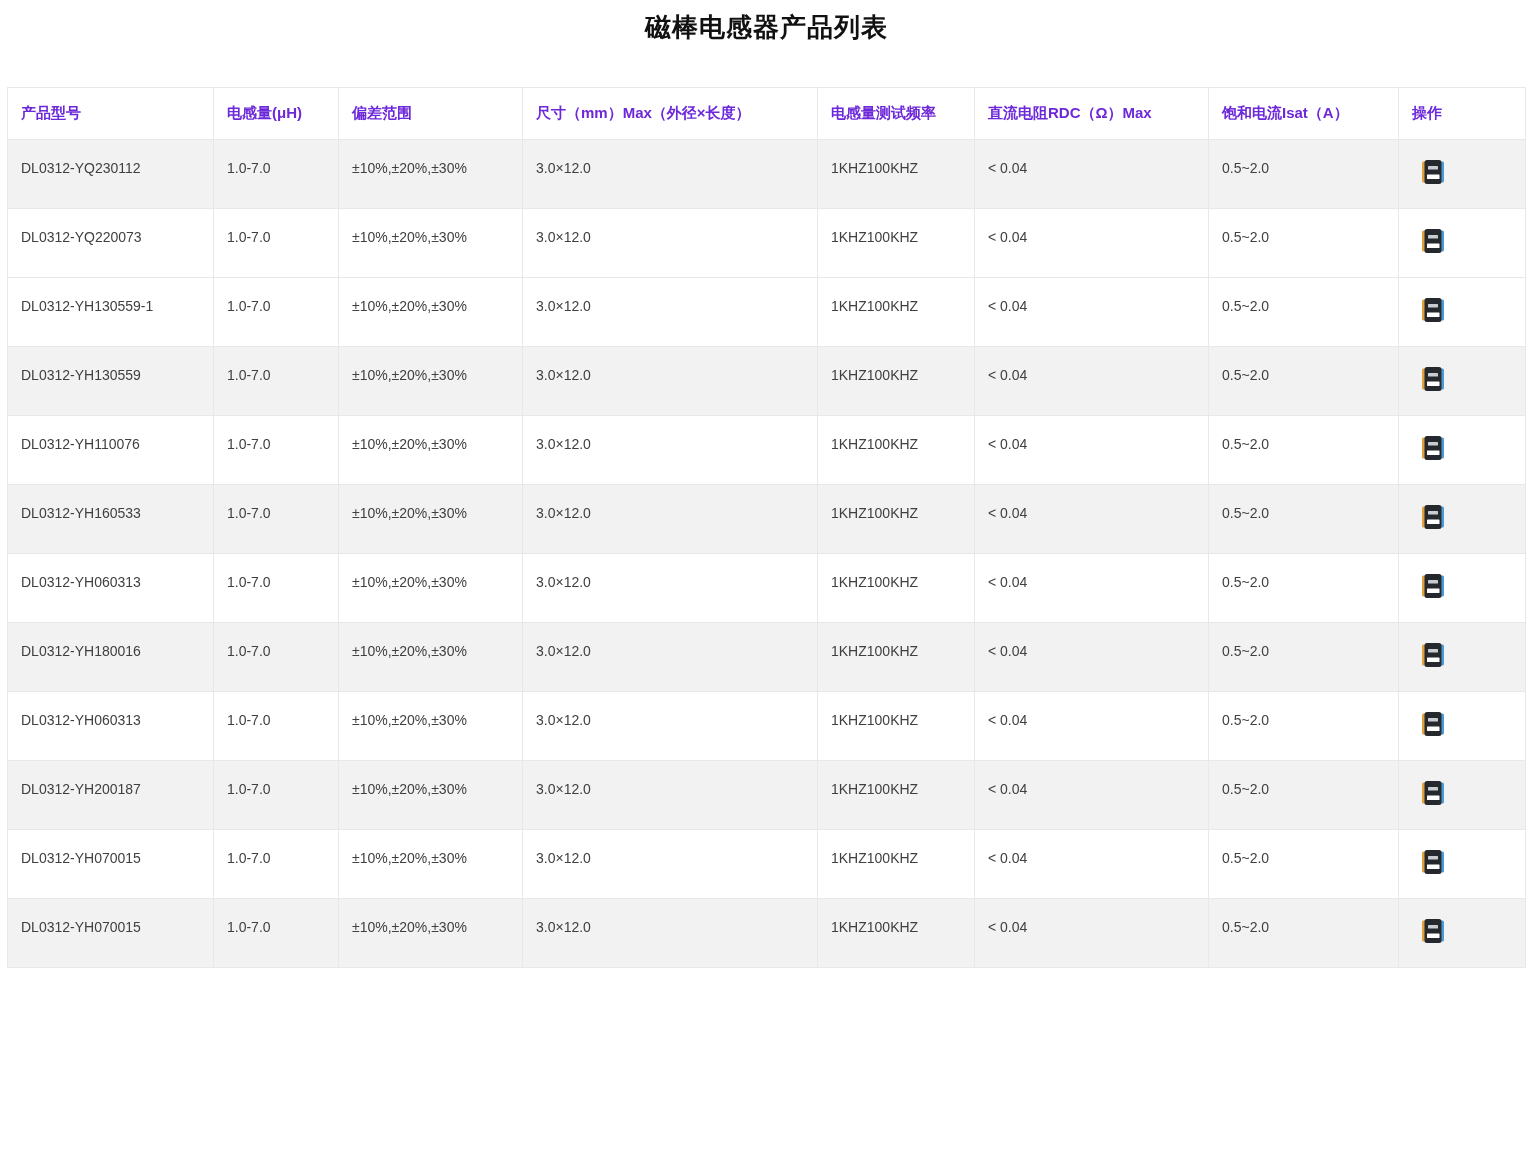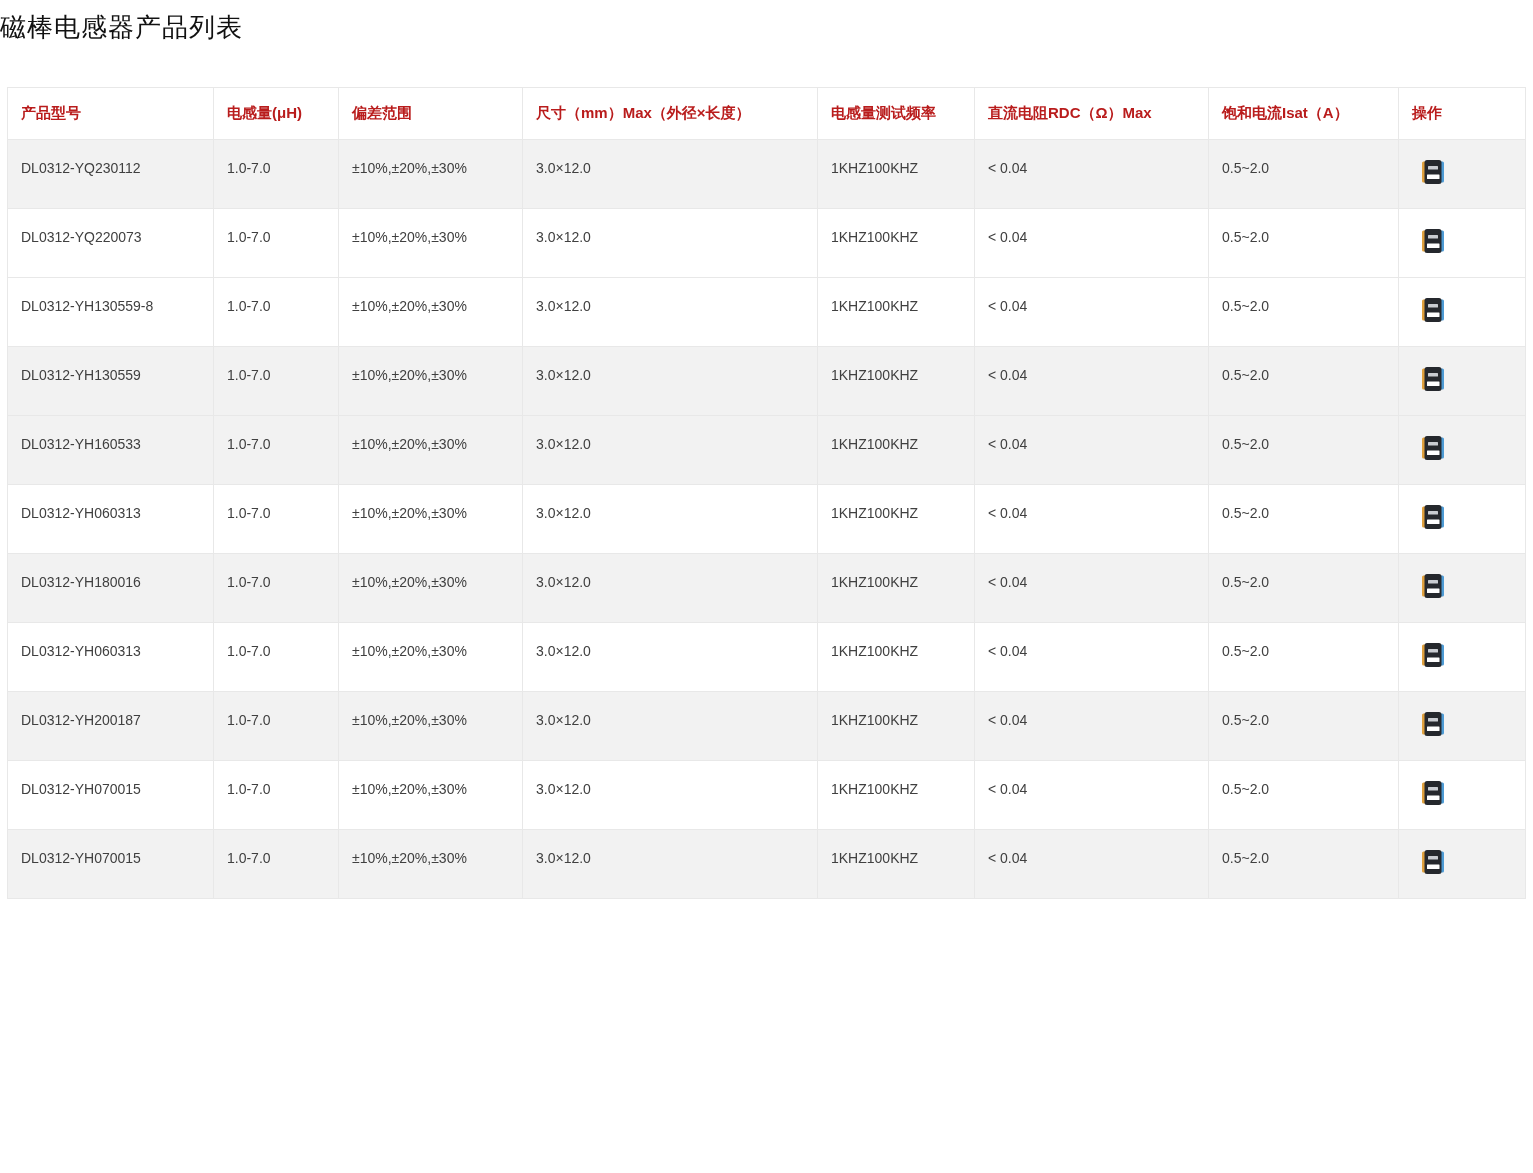--- a/index.html
+++ b/index.html
@@ -6,22 +6,23 @@
     margin: 0;
     padding: 0;
     background: #ffffff;
     font-family: "Liberation Sans", "DejaVu Sans", sans-serif;
   }
   body { width: 1533px; }
 
   .page-title {
     margin: 0;
     padding-top: 10px;
+    text-align: center;
     font-size: 26px;
-    font-weight: 400;
+    font-weight: 700;
     color: #111111;
     letter-spacing: 1px;
   }
 
   table.products {
     border-collapse: collapse;
     table-layout: fixed;
     width: 1518px;
     margin: 42px 0 4px 7px;
   }
@@ -33,21 +34,21 @@
     text-align: left;
     overflow: hidden;
     white-space: nowrap;
   }
 
   table.products th {
     height: 52px;
     padding: 0 13px;
     font-size: 15px;
     font-weight: 700;
-    color: #b91c1c;
+    color: #6d28d9;
     background: #ffffff;
     vertical-align: middle;
   }
 
   table.products td {
     height: 69px;
     padding: 20px 13px 0 13px;
     font-size: 14px;
     color: #404040;
     background: #ffffff;
@@ -130,21 +131,21 @@
           <rect x="2.5" y="0" width="17" height="24" rx="2.5" fill="#25282d"></rect>
           <rect x="6" y="6" width="10" height="3.5" rx="0.5" fill="#c9ccd1"></rect>
           <rect x="5" y="14.5" width="12.5" height="4.5" rx="0.5" fill="#ffffff"></rect>
         </svg>
       </span>
     </td>
   </tr>
 
 
   <tr>
-    <td>DL0312-YH130559-8</td>
+    <td>DL0312-YH130559-1</td>
     <td>1.0-7.0</td>
     <td>±10%,±20%,±30%</td>
     <td>3.0×12.0</td>
     <td>1KHZ100KHZ</td>
     <td>&lt; 0.04</td>
     <td>0.5~2.0</td>
     <td>
       <span class="doc-btn">
         <svg width="22" height="24" viewBox="0 0 22 24" aria-hidden="true">
           <rect x="0" y="1.5" width="5" height="21" rx="1.5" fill="#e0a13e"></rect>
@@ -171,20 +172,40 @@
           <rect x="0" y="1.5" width="5" height="21" rx="1.5" fill="#e0a13e"></rect>
           <rect x="17" y="1.5" width="5" height="21" rx="1.5" fill="#4e9bd4"></rect>
           <rect x="2.5" y="0" width="17" height="24" rx="2.5" fill="#25282d"></rect>
           <rect x="6" y="6" width="10" height="3.5" rx="0.5" fill="#c9ccd1"></rect>
           <rect x="5" y="14.5" width="12.5" height="4.5" rx="0.5" fill="#ffffff"></rect>
         </svg>
       </span>
     </td>
   </tr>
 
+  <tr>
+    <td>DL0312-YH110076</td>
+    <td>1.0-7.0</td>
+    <td>±10%,±20%,±30%</td>
+    <td>3.0×12.0</td>
+    <td>1KHZ100KHZ</td>
+    <td>&lt; 0.04</td>
+    <td>0.5~2.0</td>
+    <td>
+      <span class="doc-btn">
+        <svg width="22" height="24" viewBox="0 0 22 24" aria-hidden="true">
+          <rect x="0" y="1.5" width="5" height="21" rx="1.5" fill="#e0a13e"></rect>
+          <rect x="17" y="1.5" width="5" height="21" rx="1.5" fill="#4e9bd4"></rect>
+          <rect x="2.5" y="0" width="17" height="24" rx="2.5" fill="#25282d"></rect>
+          <rect x="6" y="6" width="10" height="3.5" rx="0.5" fill="#c9ccd1"></rect>
+          <rect x="5" y="14.5" width="12.5" height="4.5" rx="0.5" fill="#ffffff"></rect>
+        </svg>
+      </span>
+    </td>
+  </tr>
 
   <tr class="alt">
     <td>DL0312-YH160533</td>
     <td>1.0-7.0</td>
     <td>±10%,±20%,±30%</td>
     <td>3.0×12.0</td>
     <td>1KHZ100KHZ</td>
     <td>&lt; 0.04</td>
     <td>0.5~2.0</td>
     <td>

